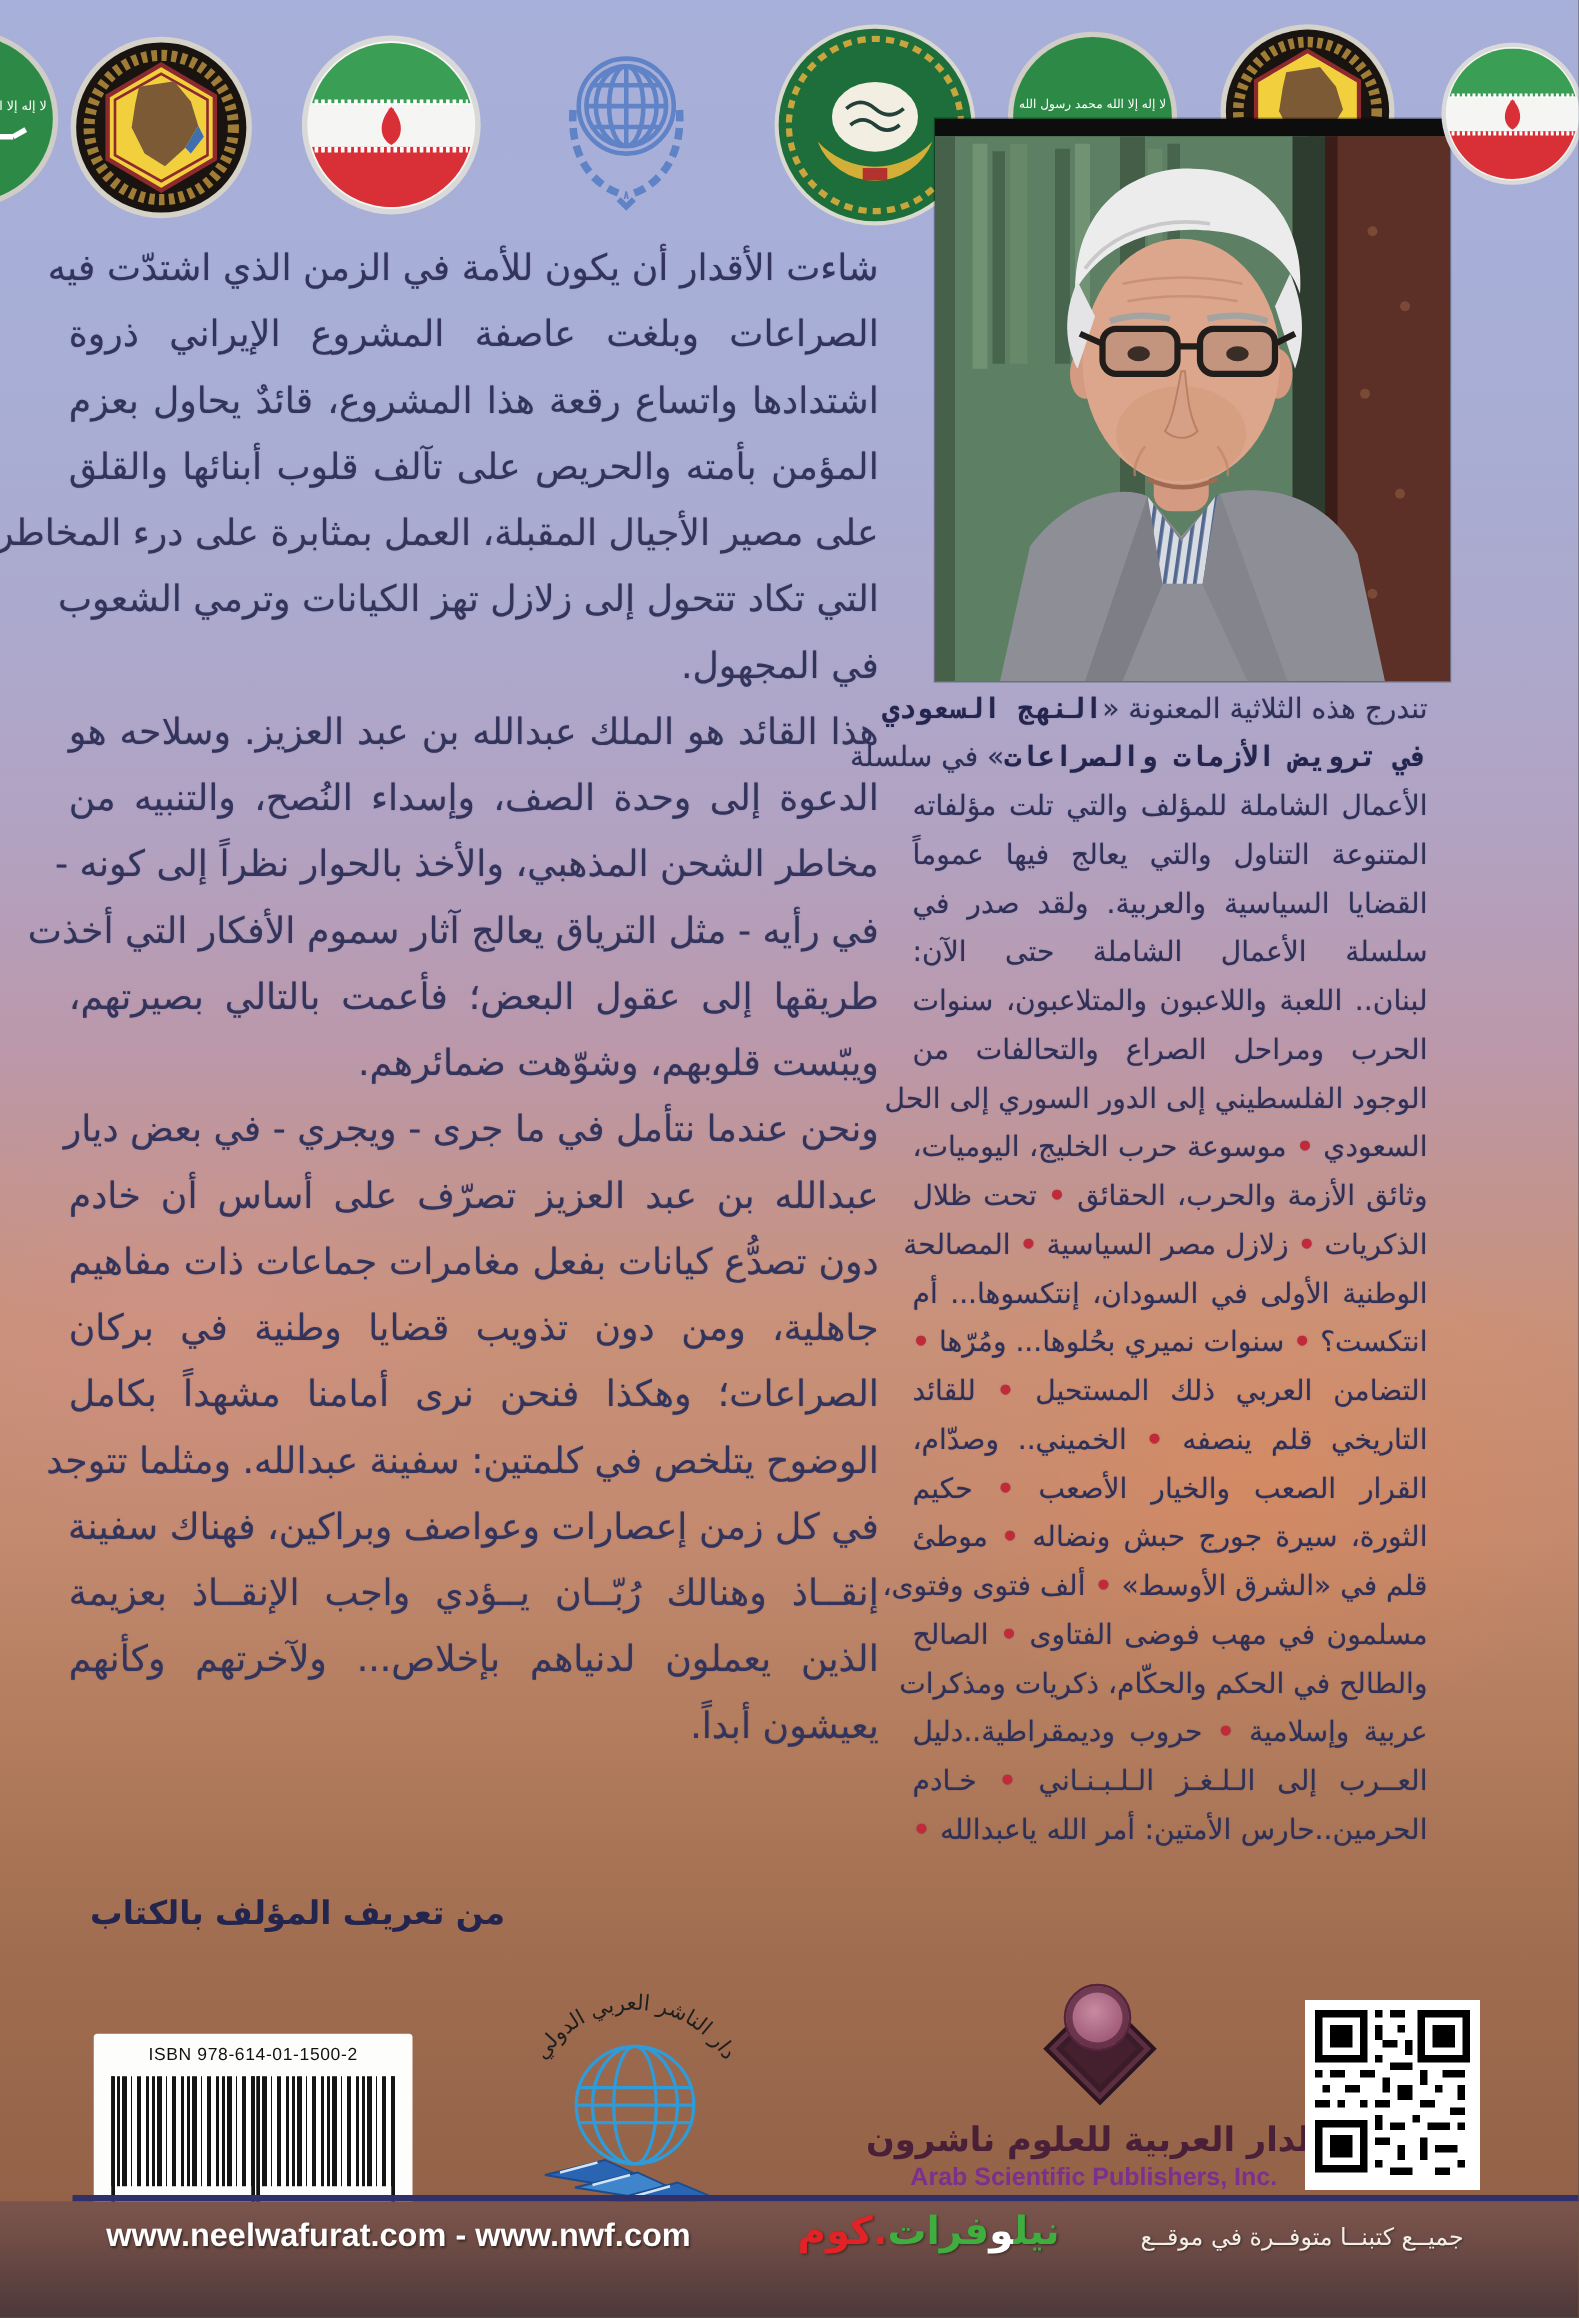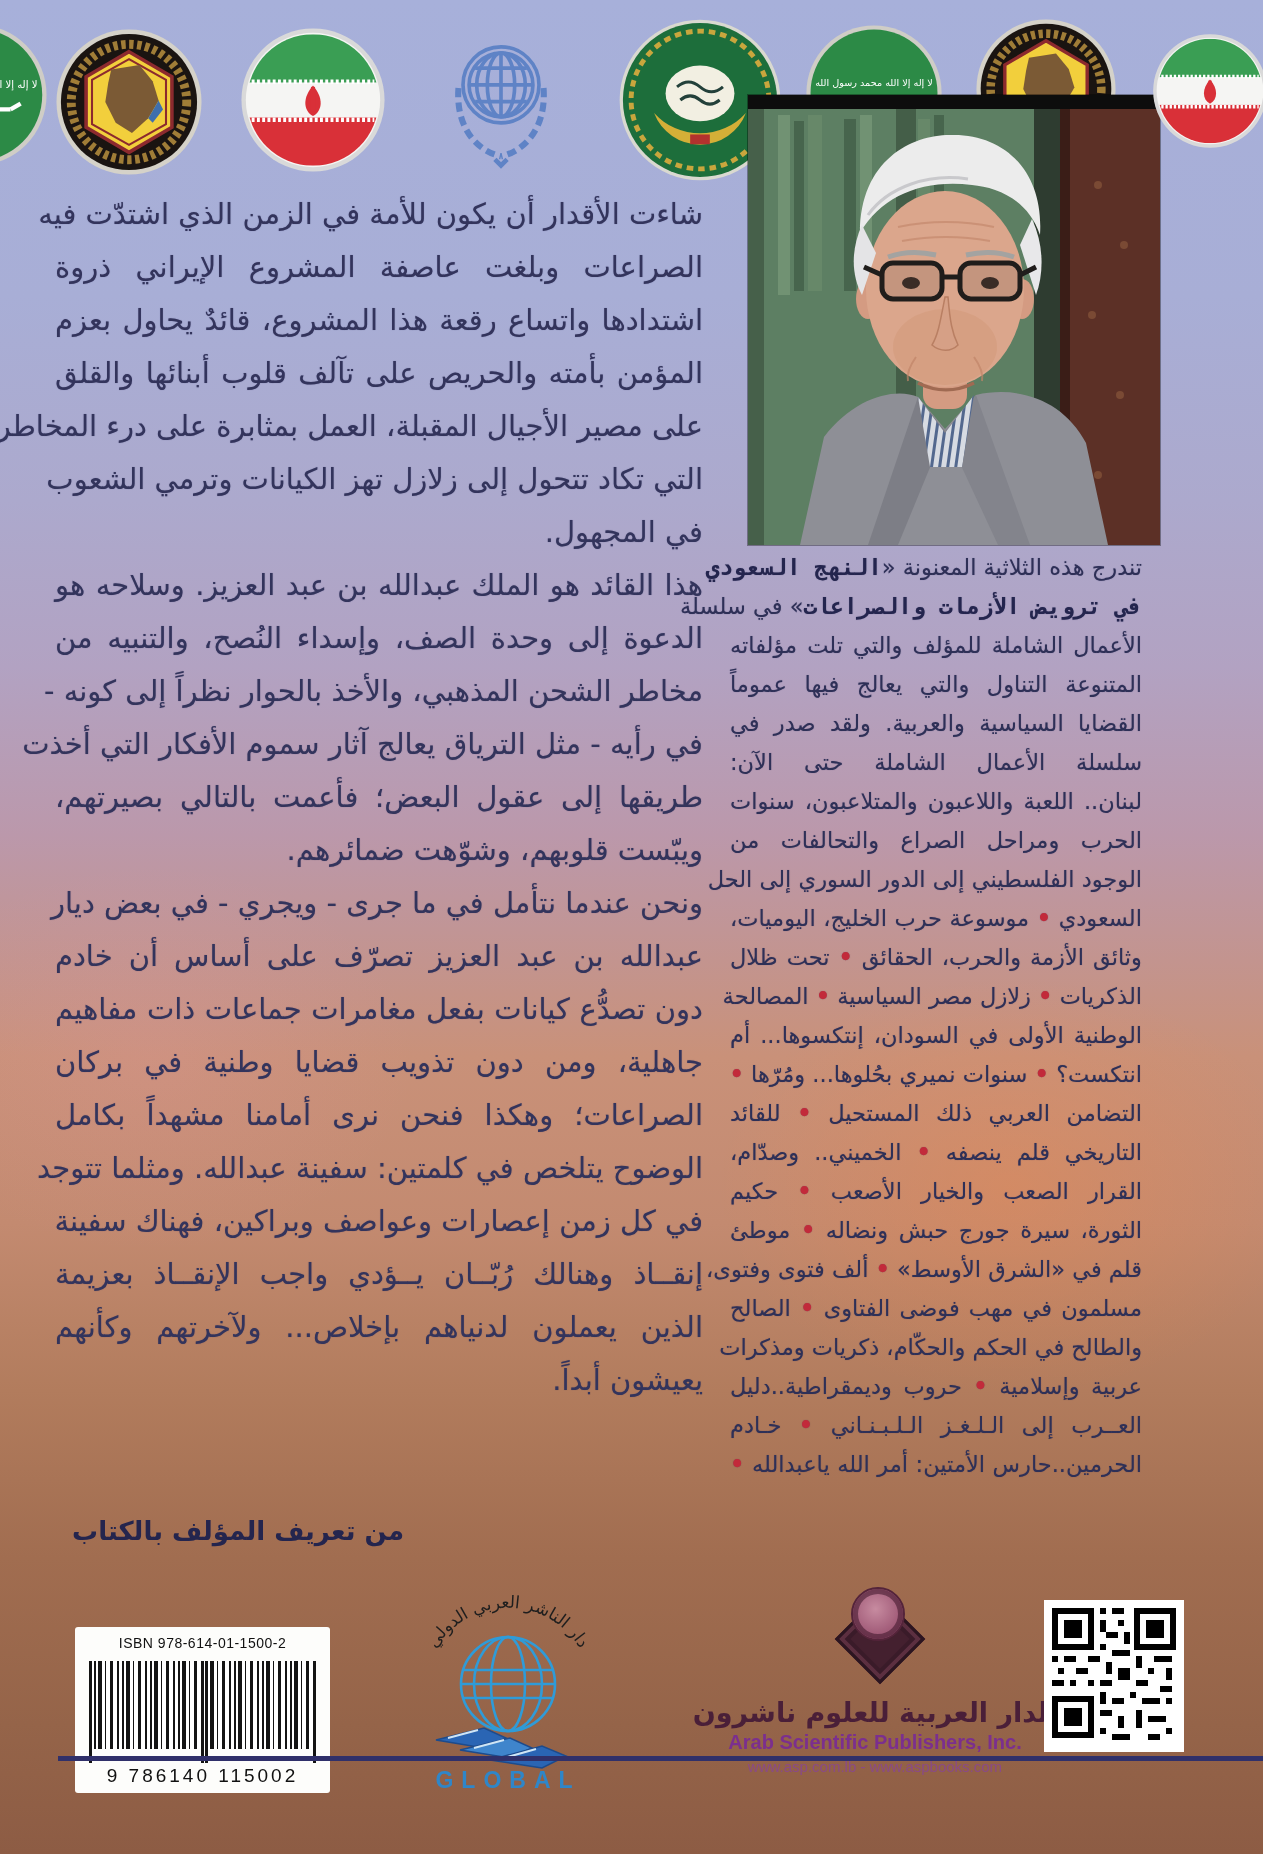--- a/index.html
+++ b/index.html
@@ -364,14 +364,21 @@
         <rect x="92" y="110" width="6" height="18"></rect>
       <rect x="104" y="116" width="18" height="6"></rect>
         <rect x="122" y="128" width="6" height="6"></rect>
       <rect x="56" y="128" width="6" height="6"></rect>
         <rect x="68" y="134" width="18" height="6"></rect>
         <rect x="104" y="134" width="12" height="6"></rect>
     </g>
   </svg>
 
   <div class="abs navy-line"></div>
+  <div class="abs bottom-bar">
+    <div class="bb-url">www.neelwafurat.com - www.nwf.com</div>
+    <div class="bb-brand" lang="ar">
+      <span class="g">نيل</span><span class="w">و</span><span class="g">فرات</span><span class="r">.كوم</span>
+    </div>
+    <div class="bb-note" lang="ar">جميــع كتبنــا متوفــرة في موقــع</div>
+  </div>
 
 </div>
 
 </body></html>

